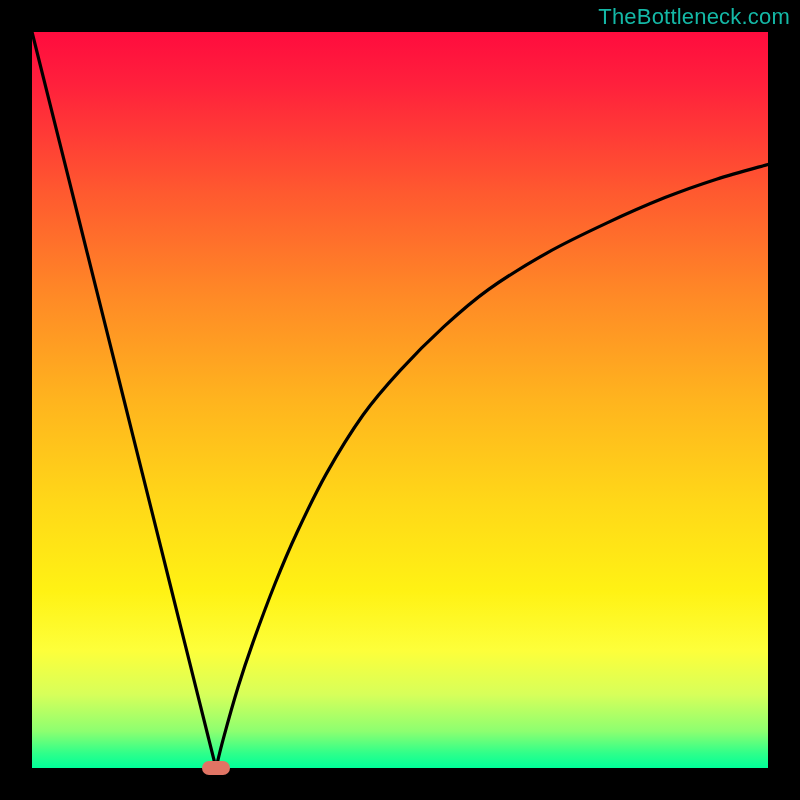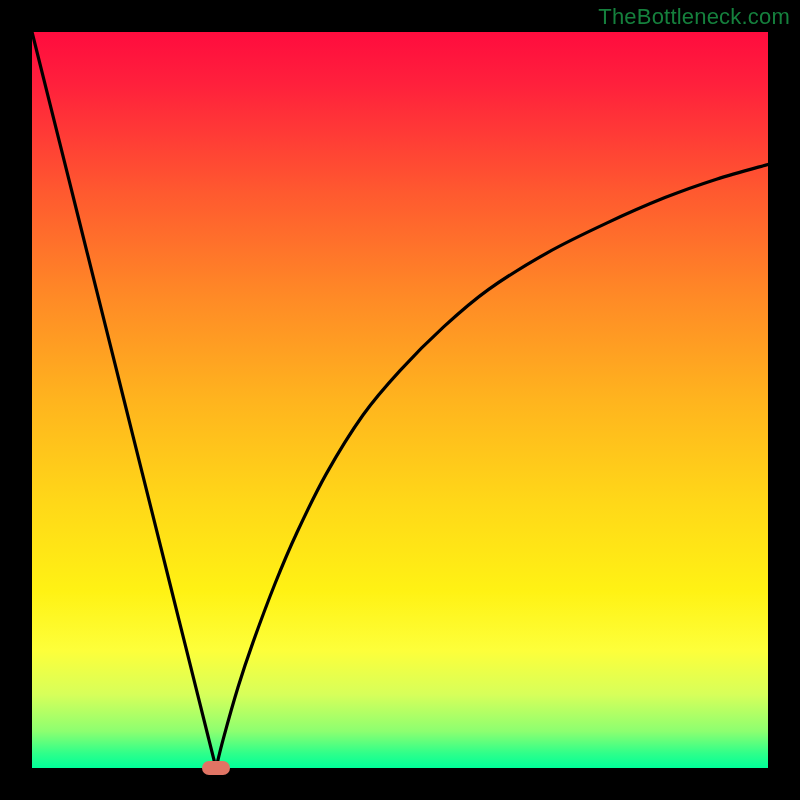--- a/index.html
+++ b/index.html
@@ -58,21 +58,21 @@
     width: 28px;
     height: 14px;
     background: #e07464;
     border-radius: 8px;
     transform: translate(-50%, -50%);
   }
   .watermark {
     position: absolute;
     top: 4px;
     right: 10px;
-    color: #15803d;
+    color: #14b8a6;
     font-size: 22px;
     font-weight: 500;
     letter-spacing: 0.2px;
     user-select: none;
   }
 </style>
 </head>
 <body>
 
 <div class="frame">

